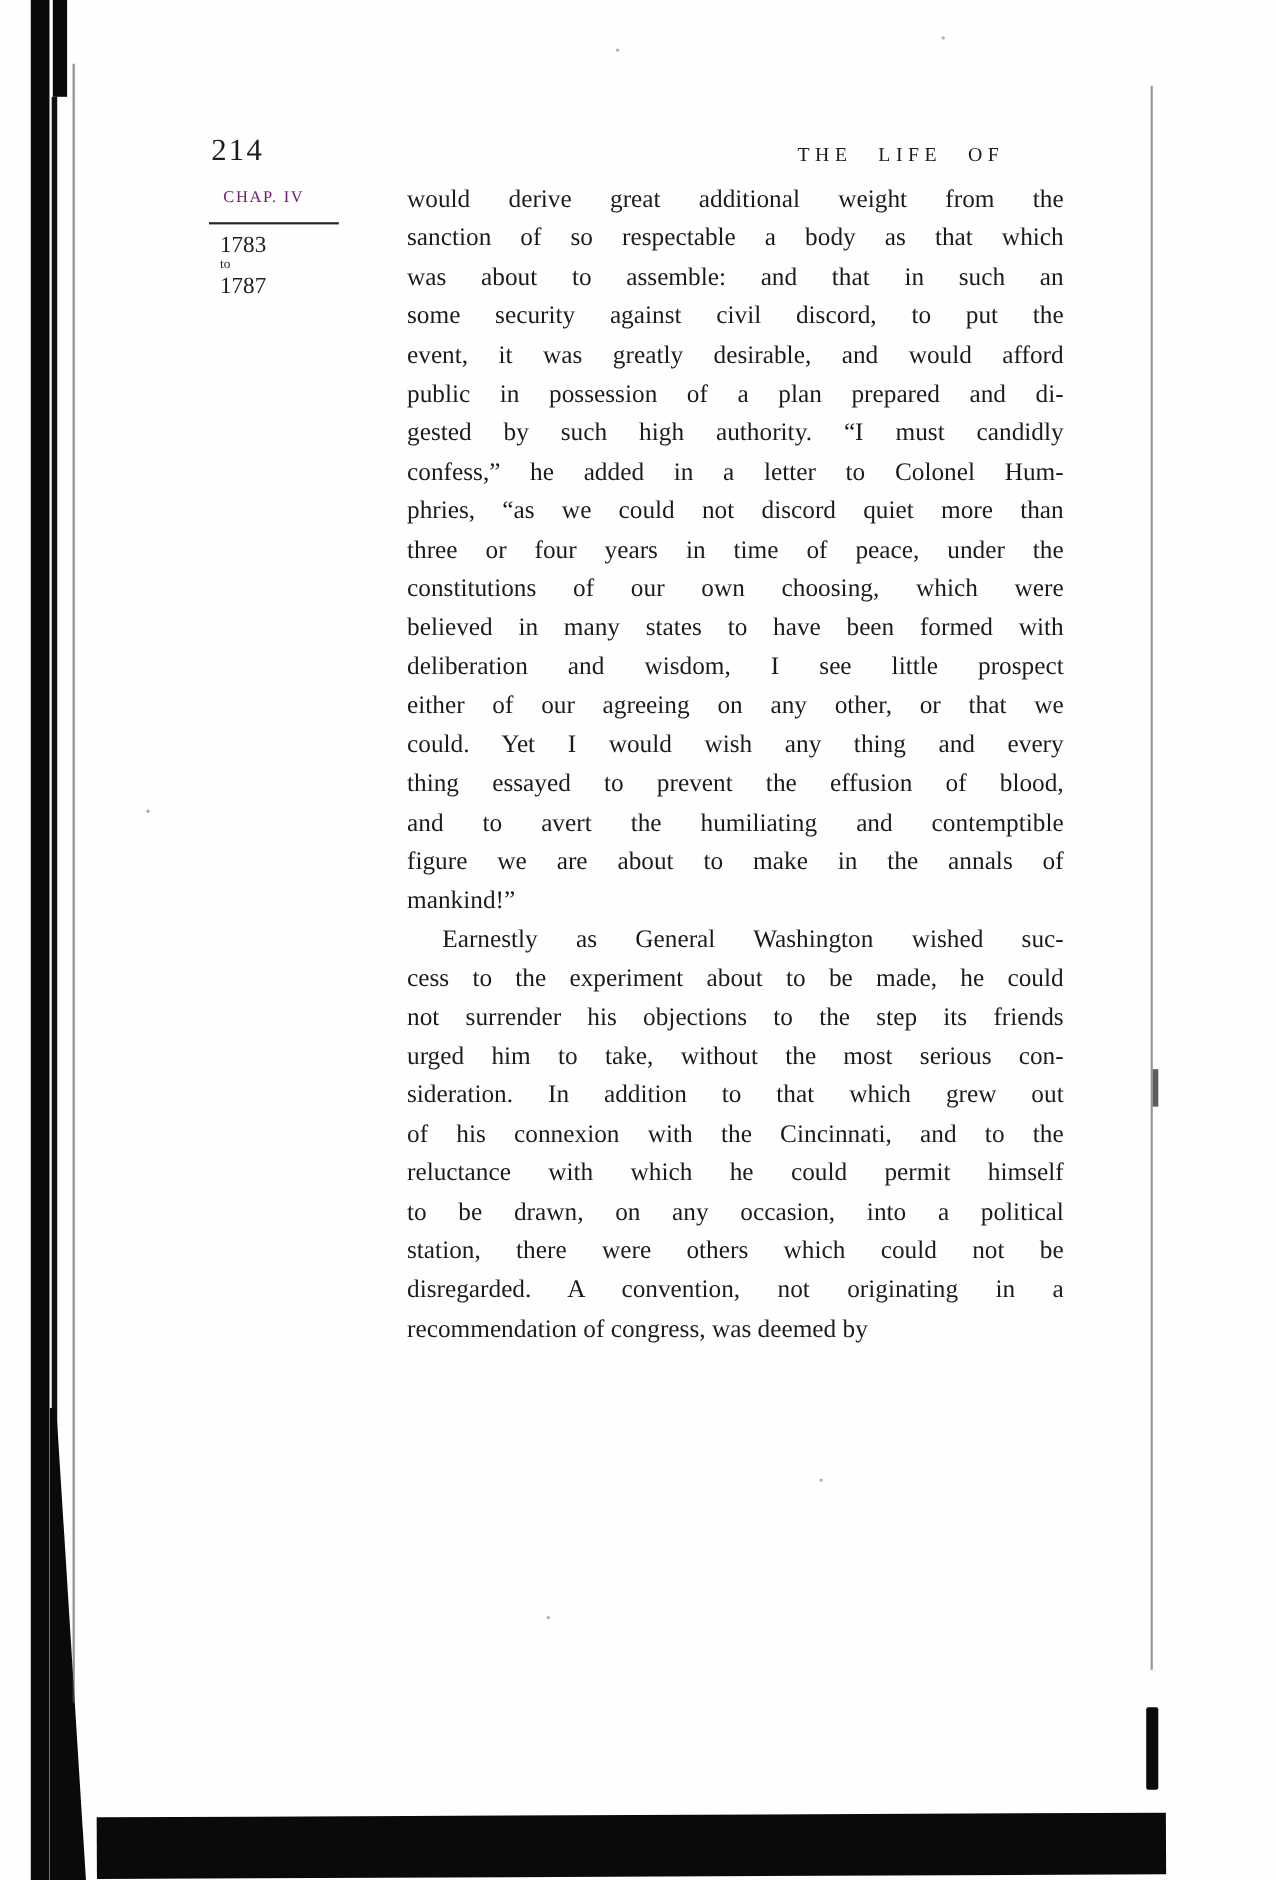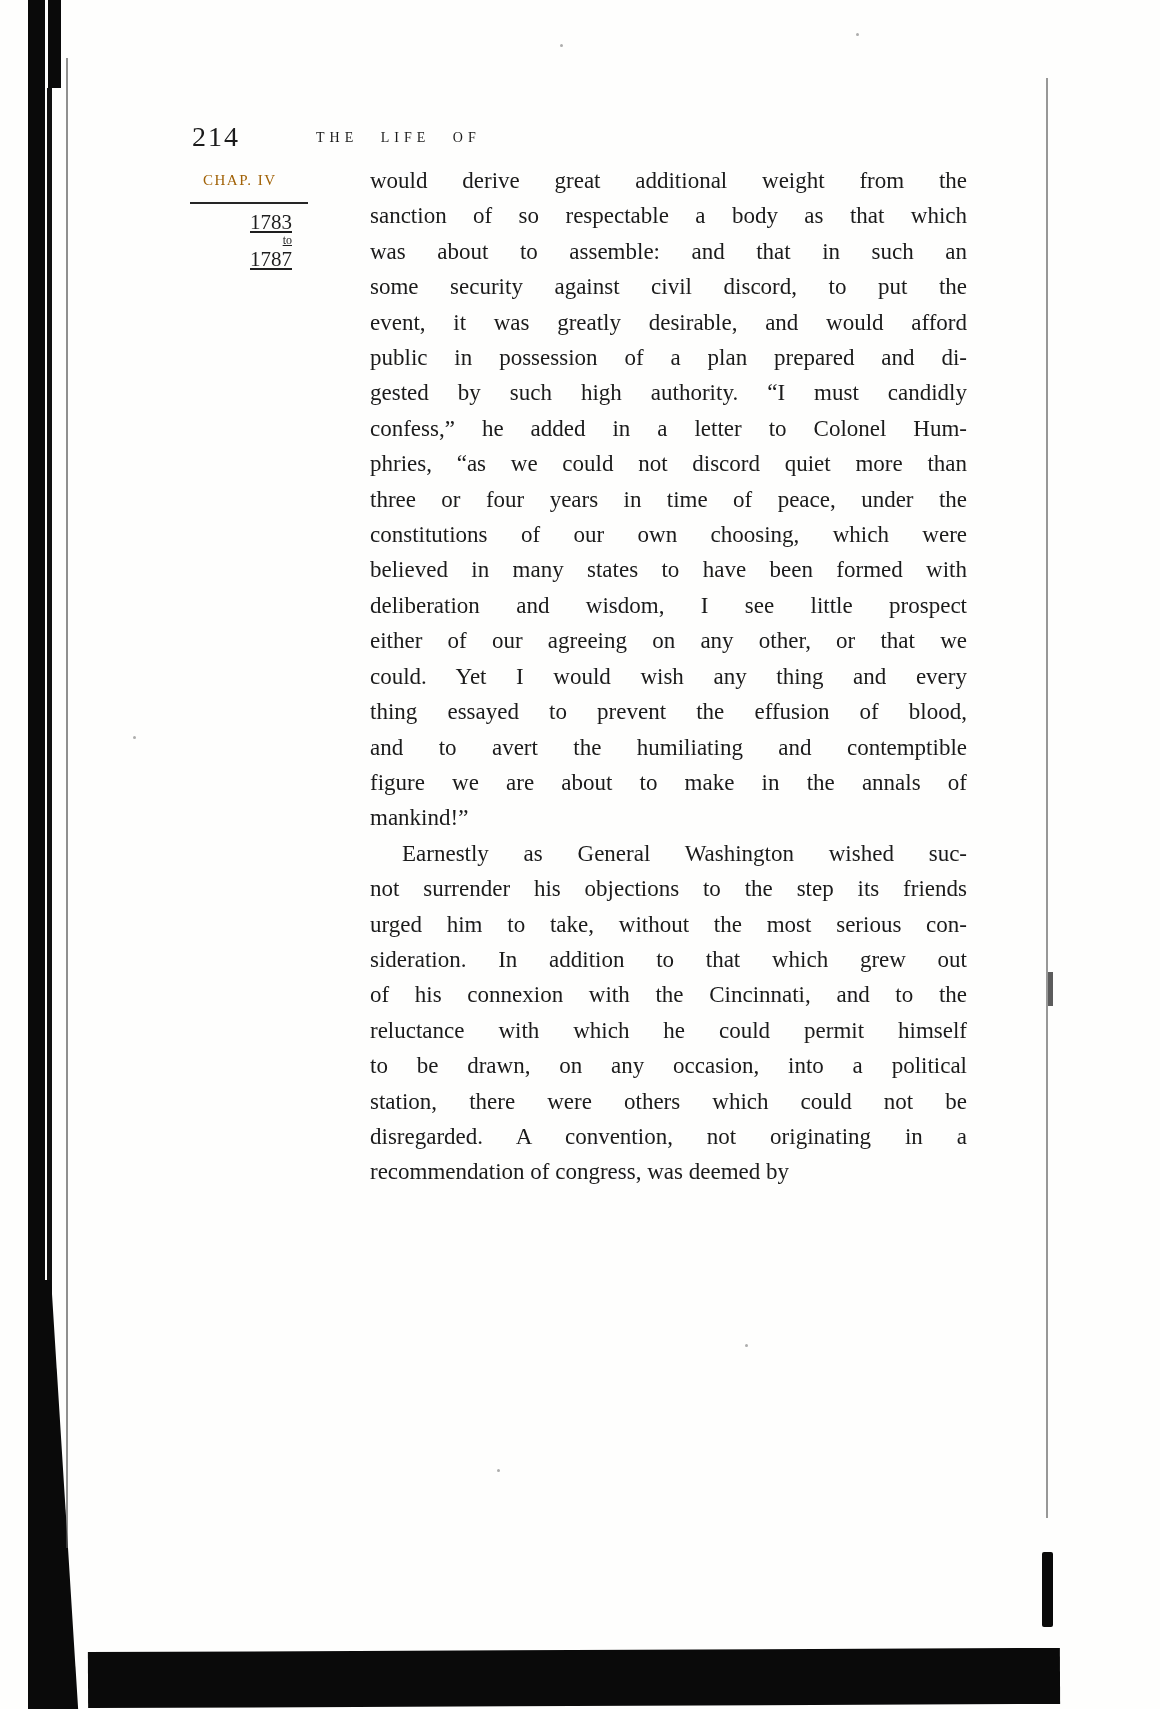--- a/index.html
+++ b/index.html
@@ -13,36 +13,36 @@
     color:#1b1b1b;
   }
 
   
   .page-number {
     position:absolute; left:192px; top:121px;
     font-size:28px; letter-spacing:2px;
   }
   .running-header {
     position:absolute; left:316px; top:130px; width:597px;
-    text-align:left; font-size:14px;
+    text-align:right; font-size:18px;
     letter-spacing:5px; word-spacing:14px;
   }
 
   
   .chap {
     position:absolute; left:203px; top:172px;
-    font-size:15px; letter-spacing:1.5px; color:#a16207;
+    font-size:15px; letter-spacing:1.5px; color:#701a75;
   }
   .chap-rule {
     position:absolute; left:190px; top:202px;
     width:118px; height:2px; background:#262626;
   }
   .dates {
     position:absolute; left:200px; top:209px; width:92px;
-    text-align:right; color:#1e1e1e;text-decoration:underline;
+    text-align:left; color:#1e1e1e;
   }
   .date-main { font-size:21px; line-height:26px; }
   .date-to   { font-size:12px; line-height:11px; }
 
   
   .body-text {
     position:absolute; left:336px; top:163px; width:597px;margin-left:34px;
   }
   .line {
     font-size:23px;
@@ -129,20 +129,21 @@
         <div class="line">deliberation and wisdom, I see little prospect</div>
         <div class="line">either of our agreeing on any other, or that we</div>
         <div class="line">could.  Yet I would wish any thing and every</div>
         <div class="line">thing essayed to prevent the effusion of blood,</div>
         <div class="line">and to avert the humiliating and contemptible</div>
         <div class="line">figure we are about to make in the annals of</div>
         <div class="line last">mankind!”</div>
       </div>
       <div class="paragraph indent">
         <div class="line">Earnestly as General Washington wished suc-</div>
+        <div class="line">cess to the experiment about to be made, he could</div>
         <div class="line">not surrender his objections to the step its friends</div>
         <div class="line">urged him to take, without the most serious con-</div>
         <div class="line">sideration.  In addition to that which grew out</div>
         <div class="line">of his connexion with the Cincinnati, and to the</div>
         <div class="line">reluctance with which he could permit himself</div>
         <div class="line">to be drawn, on any occasion, into a political</div>
         <div class="line">station, there were others which could not be</div>
         <div class="line">disregarded.  A convention, not originating in a</div>
         <div class="line last">recommendation of congress, was deemed by</div>
       </div>

